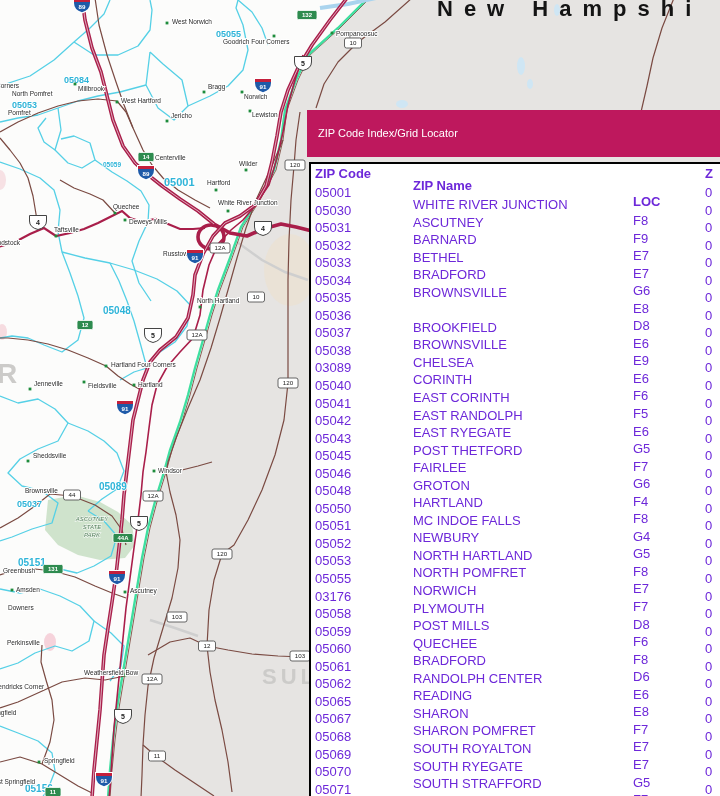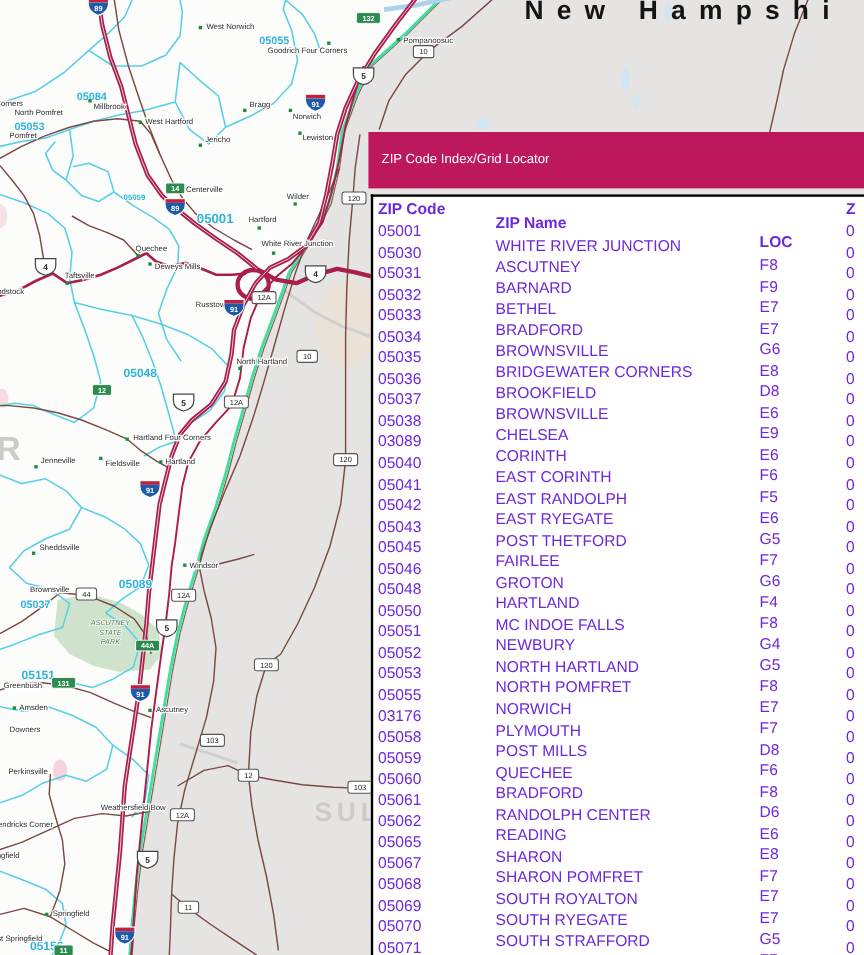--- a/index.html
+++ b/index.html
@@ -479,21 +479,20 @@
           <span class="c4">0</span>
         </div>
         <div class="t-row">
           <span class="c1">05034</span>
           <span class="c2">BROWNSVILLE</span>
           <span class="c3">E8</span>
           <span class="c4">0</span>
         </div>
         <div class="t-row">
           <span class="c1">05035</span>
-          <span class="c2">BRIDGEWATER CORNERS</span>
           <span class="c3">D8</span>
           <span class="c4">0</span>
         </div>
         <div class="t-row">
           <span class="c1">05036</span>
           <span class="c2">BROOKFIELD</span>
           <span class="c3">E6</span>
           <span class="c4">0</span>
         </div>
         <div class="t-row">

